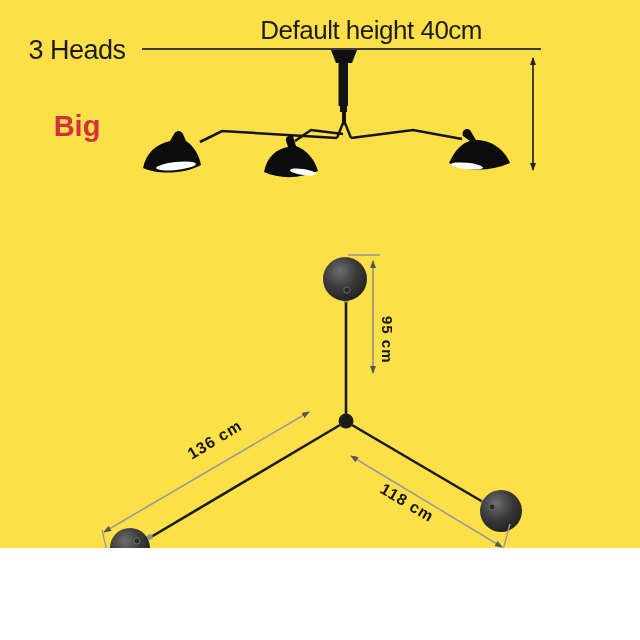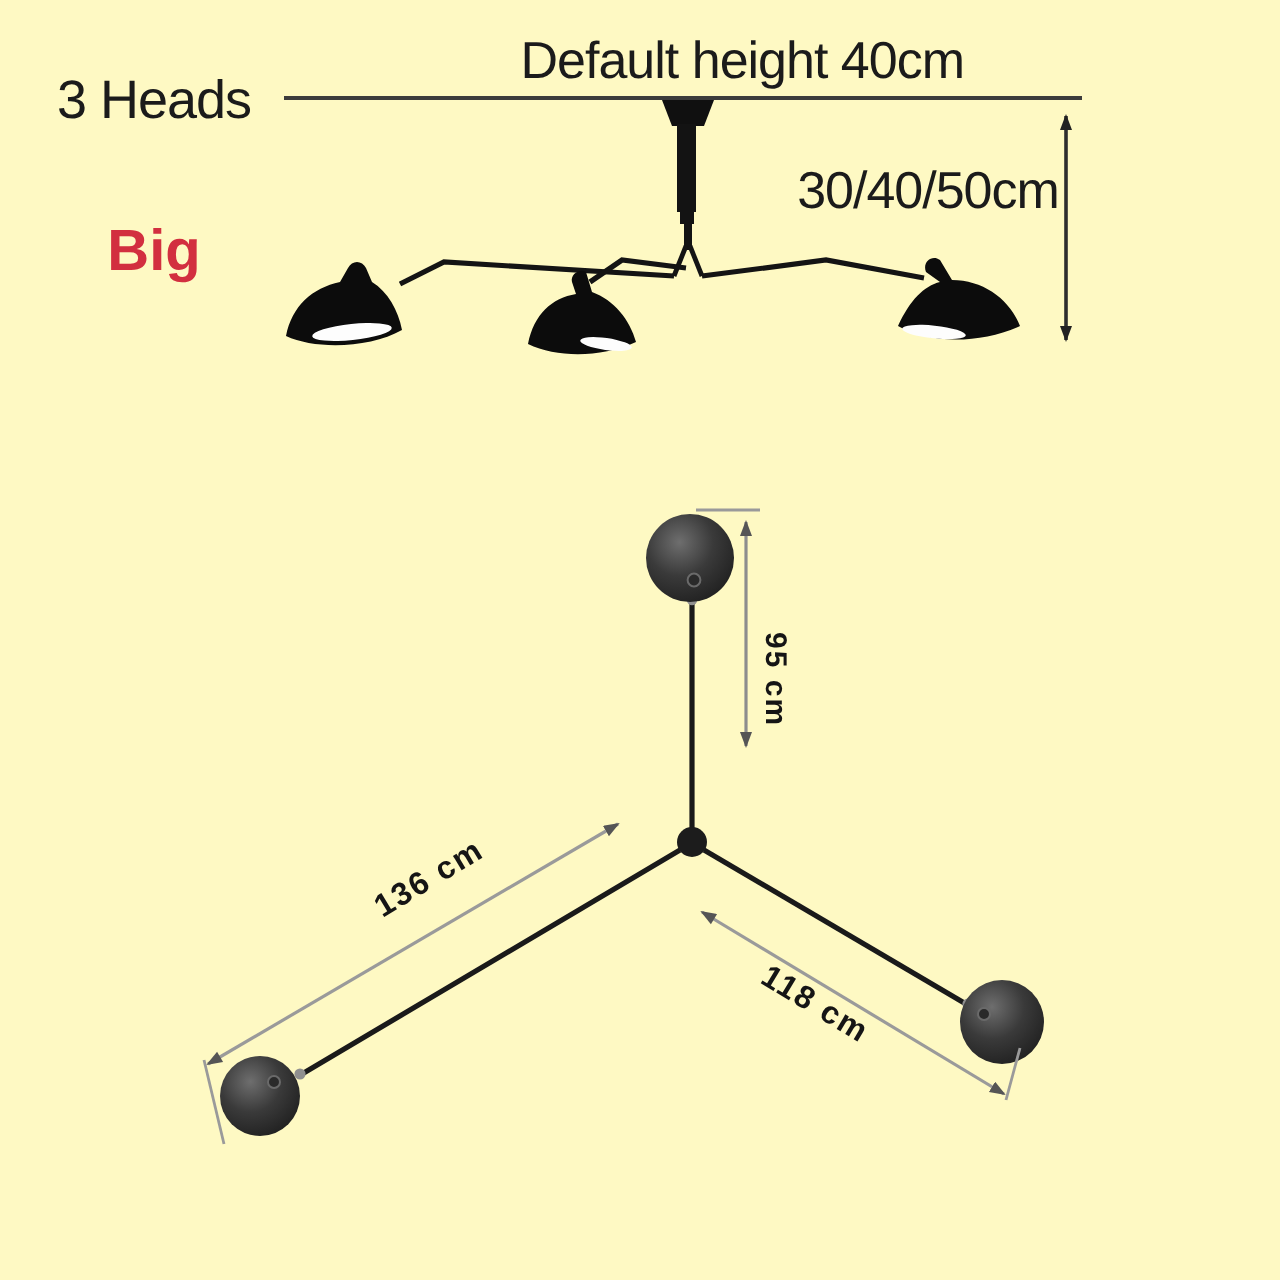--- a/index.html
+++ b/index.html
@@ -1,17 +1,17 @@
 <!DOCTYPE html>
 <html><head>
 <meta charset="utf-8">
 <style>
   html,body{margin:0;padding:0;background:#fff;}
   .canvas{
-    position:relative;width:640px;height:640px;background:#fef9c3;overflow:hidden;
+    position:relative;width:640px;height:548px;background:#fde047;overflow:hidden;
     font-family:"Liberation Sans",sans-serif;
   }
   .lbl{position:absolute;color:#1b1b1b;white-space:nowrap;}
   .lbl-heads{left:16px;top:35px;width:122px;text-align:center;font-size:27px;letter-spacing:-0.5px;}
   .lbl-size{left:16px;top:66px;width:122px;text-align:center;font-size:29px;font-weight:600;margin-top:44px;}
   .lbl-default-height{left:198px;top:15px;width:284px;text-align:right;font-size:26px;letter-spacing:-0.5px;}
   .lbl-drop{left:395px;top:80px;width:138px;text-align:center;font-size:26px;letter-spacing:-0.5px;}
   .dim{position:absolute;font-size:16px;font-weight:700;color:#151515;letter-spacing:1px;}
   .dim-95{left:396px;top:316px;font-size:15px;transform-origin:0 0;transform:rotate(90deg);}
   .dim-136{left:183px;top:431px;width:64px;text-align:center;transform:rotate(-31deg);}
@@ -91,19 +91,18 @@
       <line x1="104" y1="532" x2="309" y2="412" stroke="#9a9a9a" stroke-width="1.6" marker-start="url(#ags)" marker-end="url(#ag)"></line>
       <line x1="351" y1="456" x2="502" y2="547" stroke="#9a9a9a" stroke-width="1.6" marker-start="url(#ags)" marker-end="url(#ag)"></line>
       <line x1="102" y1="530" x2="112" y2="572" stroke="#9a9a9a" stroke-width="1.4"></line>
       <line x1="510" y1="524" x2="503" y2="550" stroke="#9a9a9a" stroke-width="1.4"></line>
     </g>
   </svg>
 
   <div class="lbl lbl-heads">3 Heads</div>
   <div class="lbl lbl-size" style="color:#d22f3f;">Big</div>
   <div class="lbl lbl-default-height">Default height 40cm</div>
-  <div class="lbl lbl-drop">30/40/50cm</div>
 
   <div class="dim dim-95">95 cm</div>
   <div class="dim dim-136">136 cm</div>
   <div class="dim dim-118">118 cm</div>
 
 </div>
 
 </body></html>

